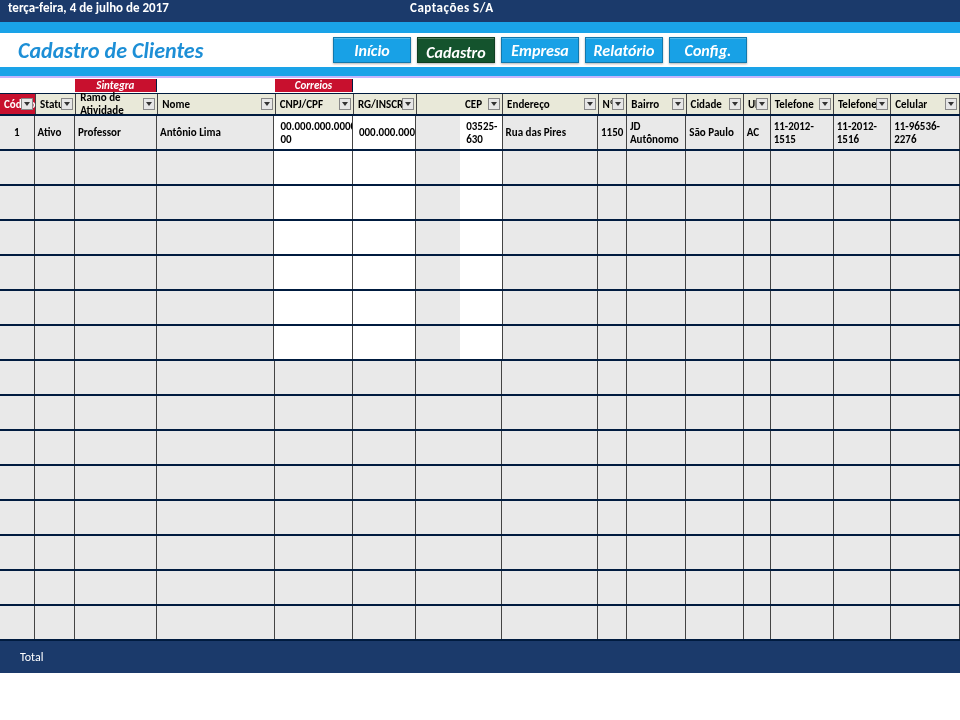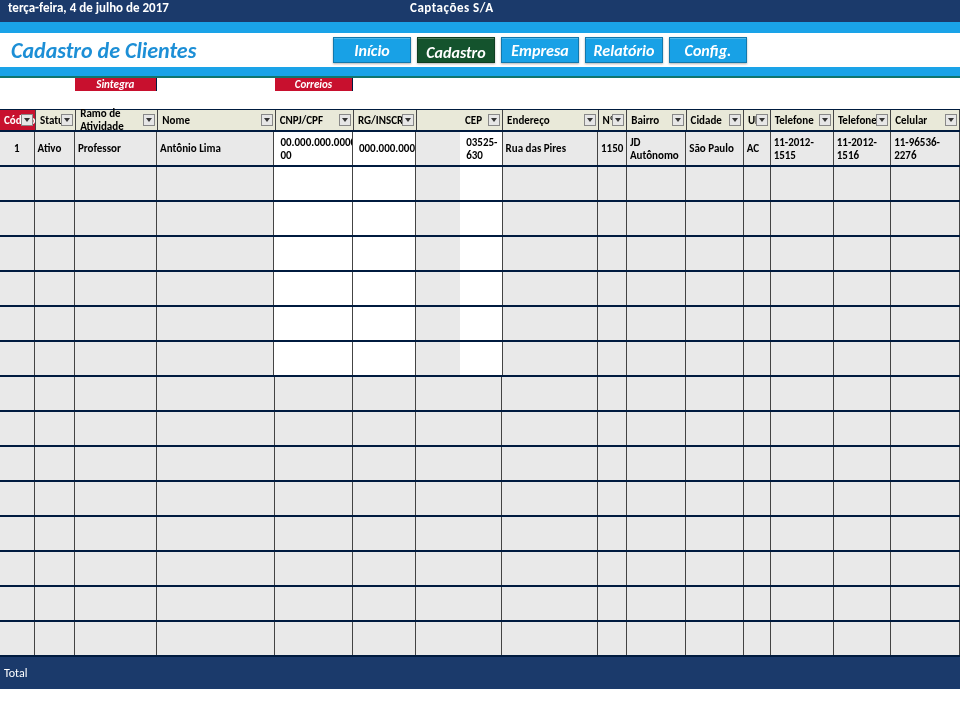--- a/index.html
+++ b/index.html
@@ -32,21 +32,21 @@
   align-items: center;
   background: #fff;
   border-top: 1px solid #1aa3e8;
   border-bottom: 1px solid #1aa3e8;
 }
 .titlerow .title {
   color: #1d8fd6;
   font-size: 22px;
   font-weight: 700;
   font-style: italic;
-  padding-left: 11px;
+  padding-left: 18px;
   flex: 0 0 330px;
 }
 .navbtn {
   height: 26px;
   width: 78px;
   margin: 0 3px;
   display: flex;
   align-items: center;
   justify-content: center;
   color: #fff;
@@ -54,25 +54,25 @@
   font-weight: 600;
   font-size: 16px;
   border: 1px solid rgba(0,0,0,0.25);
   box-shadow: inset 0 1px 0 rgba(255,255,255,0.25), 0 1px 2px rgba(0,0,0,0.3);
   cursor: pointer;
 }
 .navbtn.blue { background: #18a1e6; }
 .navbtn.gray { background: #14532d; align-items: flex-end; }
 .bluebar2 { height: 8px; background: #1aa3e8; }
 .tagrow {
-  height: 34px;
+  height: 18px;
   background: #fff;
   display: flex;
-  align-items: flex-start;
-  border-top: 2px solid #0f766e;
+  align-items: center;
+  border-top: 2px solid #c4b5fd;
   border-bottom: 1px solid #001b3f;
 }
 .tagcell {
   border-right: 1px solid #001b3f;
   display: flex;
   align-items: center;
   justify-content: center;
 }
 .tagred {
   background: #c8102e;
@@ -139,21 +139,21 @@
   overflow: hidden;
 }
 .datarow .dcell.center { justify-content: center; }
 .datarow .dcell.white { background: #fff; padding-left: 6px; }
 .totalrow {
   background: #1b3a6b;
   color: #fff;
   height: 32px;
   display: flex;
   align-items: center;
-  padding-left: 4px;
+  padding-left: 20px;
   font-size: 12px;
 }
 
 .c-codigo { width: 36px; }
 .c-status { width: 42px; }
 .c-ramo   { width: 86px; }
 .c-nome   { width: 123px; }
 .c-cnpj   { width: 82px; }
 .c-rg     { width: 66px; }
 .c-cep    { width: 44px; margin-left: 44px; }

